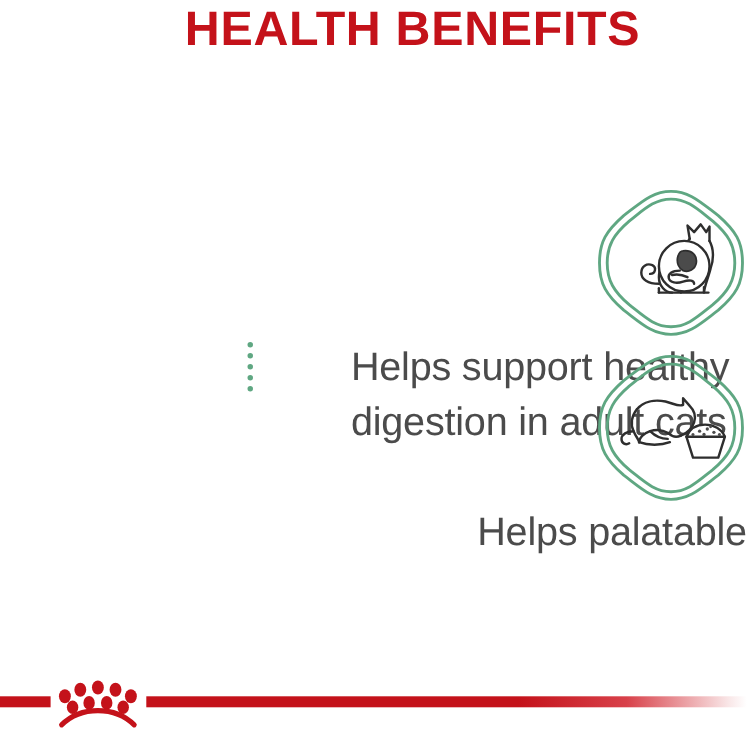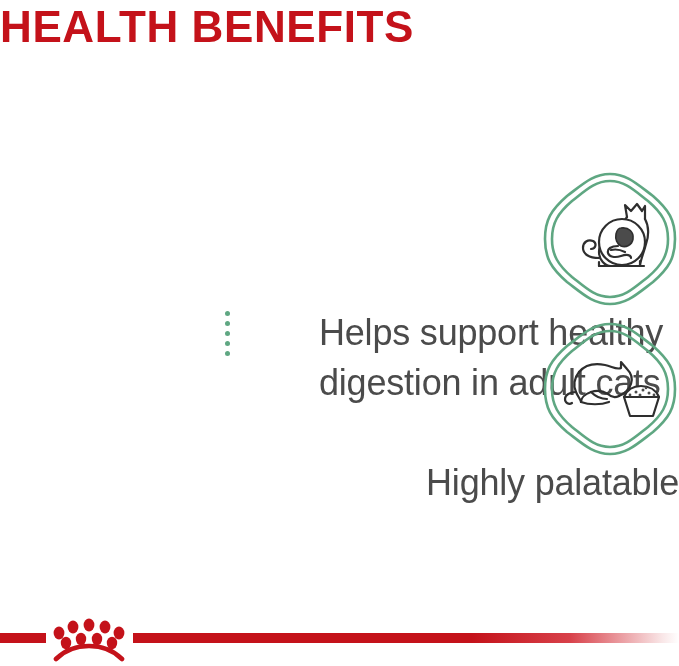--- a/index.html
+++ b/index.html
@@ -16,21 +16,21 @@
     font-family: "Liberation Sans", sans-serif;
     -webkit-font-smoothing: antialiased;
   }
 
   
   .heading {
     position: absolute;
     left: 0;
     top: 2px;
     width: 582px;
-    text-align: left;
+    text-align: right;
     color: #C4121A;
     font-family: "Liberation Sans", sans-serif;
     font-weight: bold;
     font-size: 44px;
     line-height: 50px;
     letter-spacing: 0.6px;
   }
   .heading .hl {
     display: block;
     white-space: nowrap;
@@ -288,21 +288,21 @@
             <circle cx="108" cy="73" r="1.5"></circle>
             <circle cx="99" cy="75" r="1.5"></circle>
             <circle cx="89" cy="75" r="1.4"></circle>
             <circle cx="113" cy="75" r="1.4"></circle>
             <circle cx="105" cy="68" r="1.3"></circle>
           </g>
         </g>
       </svg>
     </div>
 
-    <div class="benefit-text">Highly palatable</div>
+    <div class="benefit-text">Helps palatable</div>
   </div>
 </div>
 
 <div class="connector">
   <i></i>
   <i></i>
   <i></i>
   <i></i>
   <i></i>
 </div>

